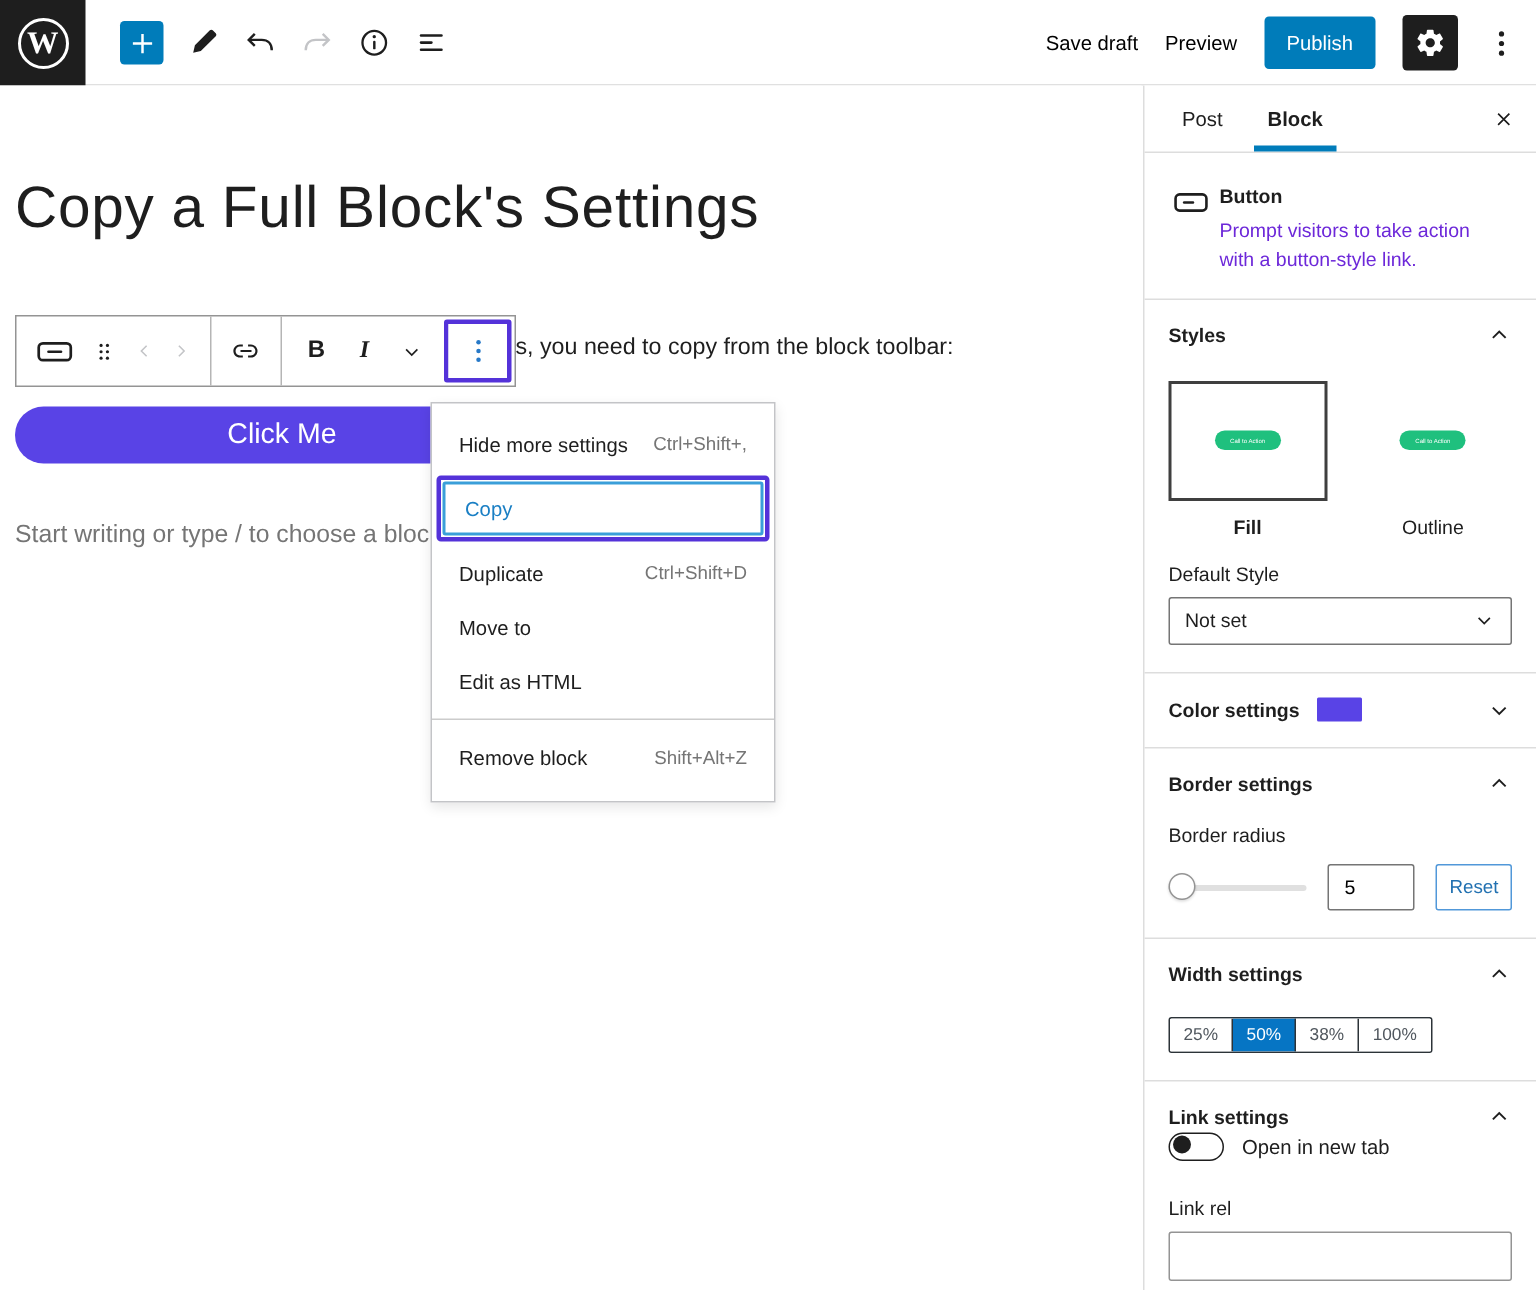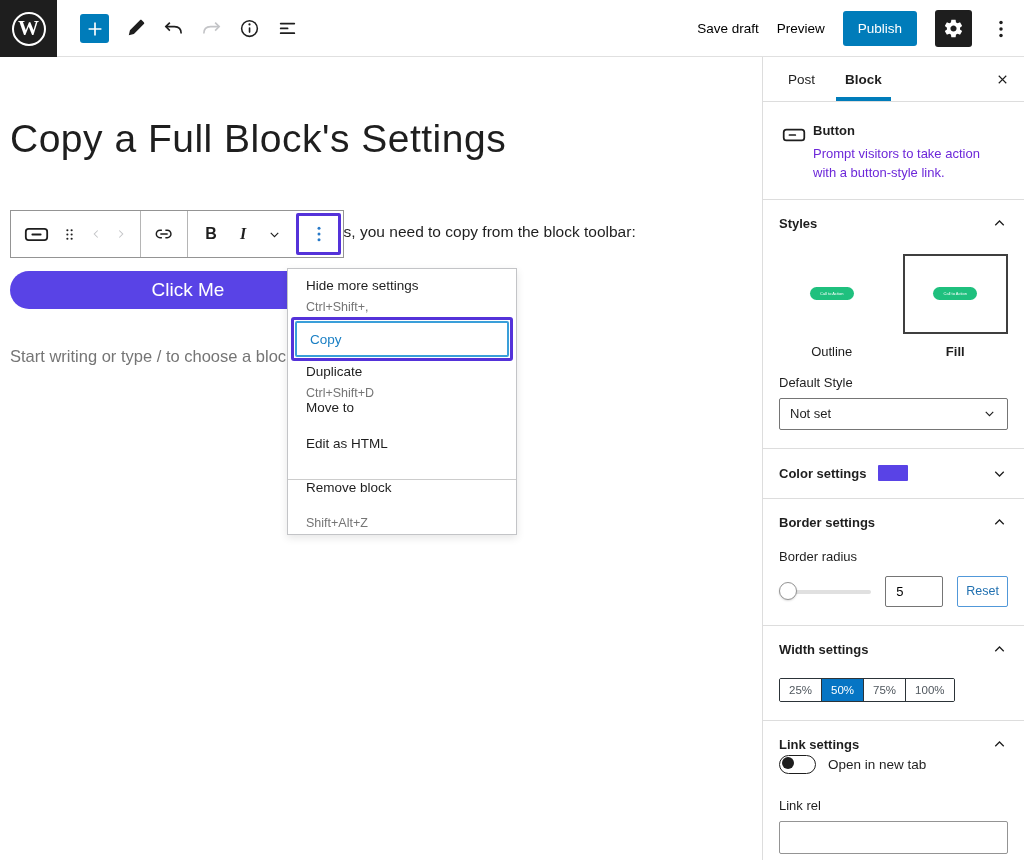--- a/index.html
+++ b/index.html
@@ -33,21 +33,21 @@
   .fmt-bold { font-weight:bold; }
   .fmt-italic { font-style:italic; font-family:"Liberation Serif", serif; font-weight:bold; }
   .annot-tb { align-self:center; border:3px solid #5432d9; border-radius:2px; margin-right:2px; }
   .dots-btn { width:39px; height:36px; background:#fff; border:none; display:flex; align-items:center; justify-content:center; cursor:pointer; }
 
   .click-me { position:absolute; left:10px; top:214px; width:356px; height:38px; background:#5943e6; border-radius:19px; display:flex; align-items:center; justify-content:center; color:#fff; font-size:19px; cursor:pointer; z-index:1; }
   .placeholder { position:absolute; left:10px; top:290px; font-size:16.5px; color:#757575; cursor:text; }
 
   
   .dropdown { position:absolute; left:287px; top:211px; width:230px; background:#fff; border:1px solid #c3c4c7; box-shadow:0 3px 8px rgba(0,0,0,.10); z-index:2; padding-top:9px; padding-bottom:4px; }
-  .mi { height:36px; padding:0 18px; display:flex; align-items:flex-start; justify-content:space-between; cursor:pointer;flex-direction:column; }
+  .mi { height:36px; padding:0 18px; display:flex; align-items:center; justify-content:space-between; cursor:pointer; }
   .mi-label { font-size:13.5px; color:#1e1e1e; }
   .mi-sc { font-size:12.5px; color:#757575; }
   .copy-annot { margin:3px 3px; border:3.5px solid #5432d9; border-radius:3px; padding:1px; }
   .copy-inner { border:2px solid #3a9fd9; border-radius:2px; height:36px; display:flex; align-items:center; padding:0 13px; cursor:pointer; }
   .copy-inner .mi-label { color:#1a7fc4; }
   .mdiv { border-top:1px solid #ccc; margin-top:7px; }
   .mi-tall { height:50px; }
 
   
   aside { position:absolute; left:762px; top:57px; width:262px; height:803px; background:#fff; border-left:1px solid #ddd; }
@@ -283,30 +283,30 @@
 
     <div class="panel">
       <div class="panel-head">
         <span class="panel-title">Styles</span>
         <svg width="17" height="17" viewBox="0 0 24 24">
             <path d="M6 14.5l6-6 6 6" stroke="#1e1e1e" stroke-width="1.8" fill="none"></path>
           </svg>
       </div>
       <div class="styles-grid">
         <div>
+          <div class="style-preview sel">
+            <div class="mini-pill">Call to Action</div>
+          </div>
+          <div class="style-label sel">Fill</div>
+        </div>
+        <div>
           <div class="style-preview">
             <div class="mini-pill">Call to Action</div>
           </div>
           <div class="style-label">Outline</div>
-        </div>
-        <div>
-          <div class="style-preview sel">
-            <div class="mini-pill">Call to Action</div>
-          </div>
-          <div class="style-label sel">Fill</div>
         </div>
       </div>
       <div class="field-label" style="margin-top:16px;">Default Style</div>
       <div class="select">
         <span>Not set</span>
         <svg width="15" height="15" viewBox="0 0 24 24">
             <path d="M6 9.5l6 6 6-6" stroke="#1e1e1e" stroke-width="1.8" fill="none"></path>
           </svg>
       </div>
     </div>
@@ -340,21 +340,21 @@
     <div class="panel">
       <div class="panel-head">
         <span class="panel-title">Width settings</span>
         <svg width="17" height="17" viewBox="0 0 24 24">
             <path d="M6 14.5l6-6 6 6" stroke="#1e1e1e" stroke-width="1.8" fill="none"></path>
           </svg>
       </div>
       <div class="width-group">
         <span class="wseg">25%</span>
         <span class="wseg sel">50%</span>
-        <span class="wseg">75%</span>
+        <span class="wseg">38%</span>
         <span class="wseg">100%</span>
       </div>
     </div>
 
     <div class="panel" style="border-bottom:none;">
       <div class="panel-head">
         <span class="panel-title">Link settings</span>
         <svg width="17" height="17" viewBox="0 0 24 24">
             <path d="M6 14.5l6-6 6 6" stroke="#1e1e1e" stroke-width="1.8" fill="none"></path>
           </svg>

